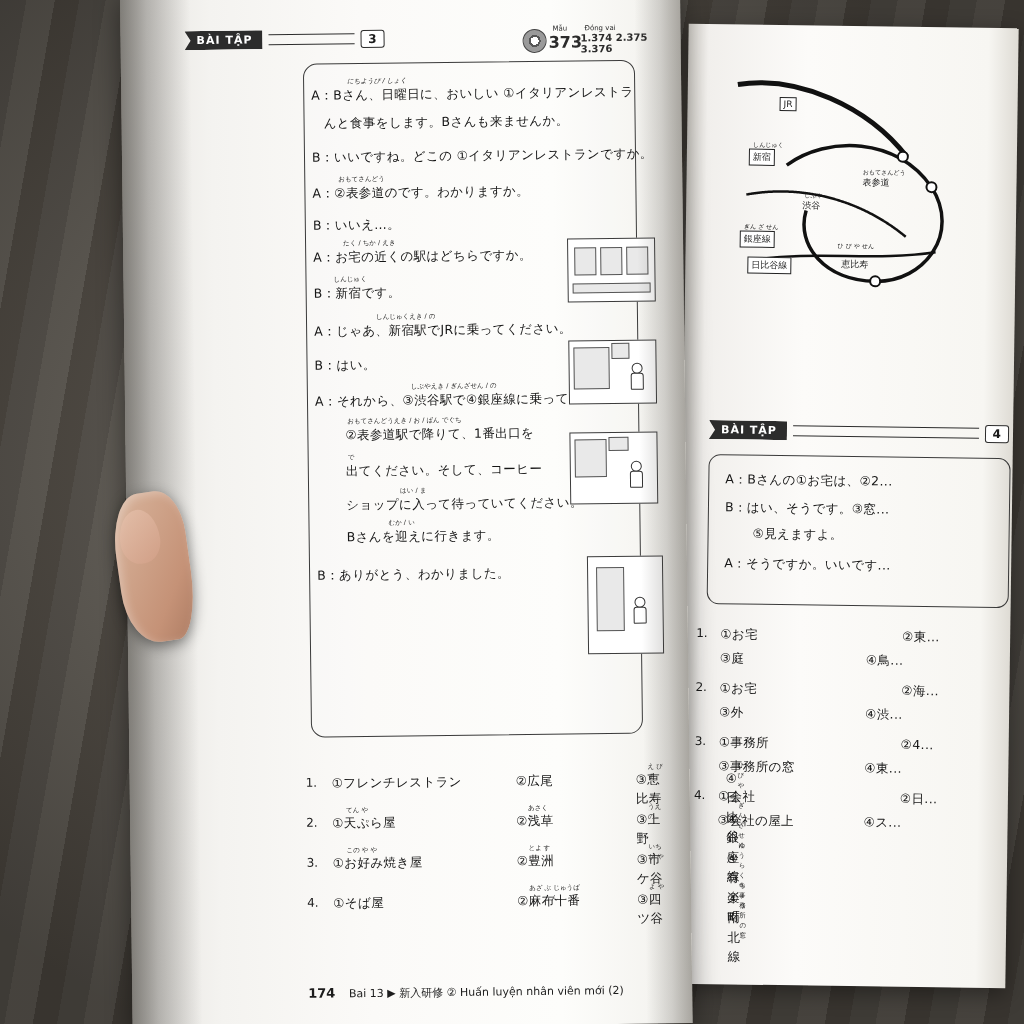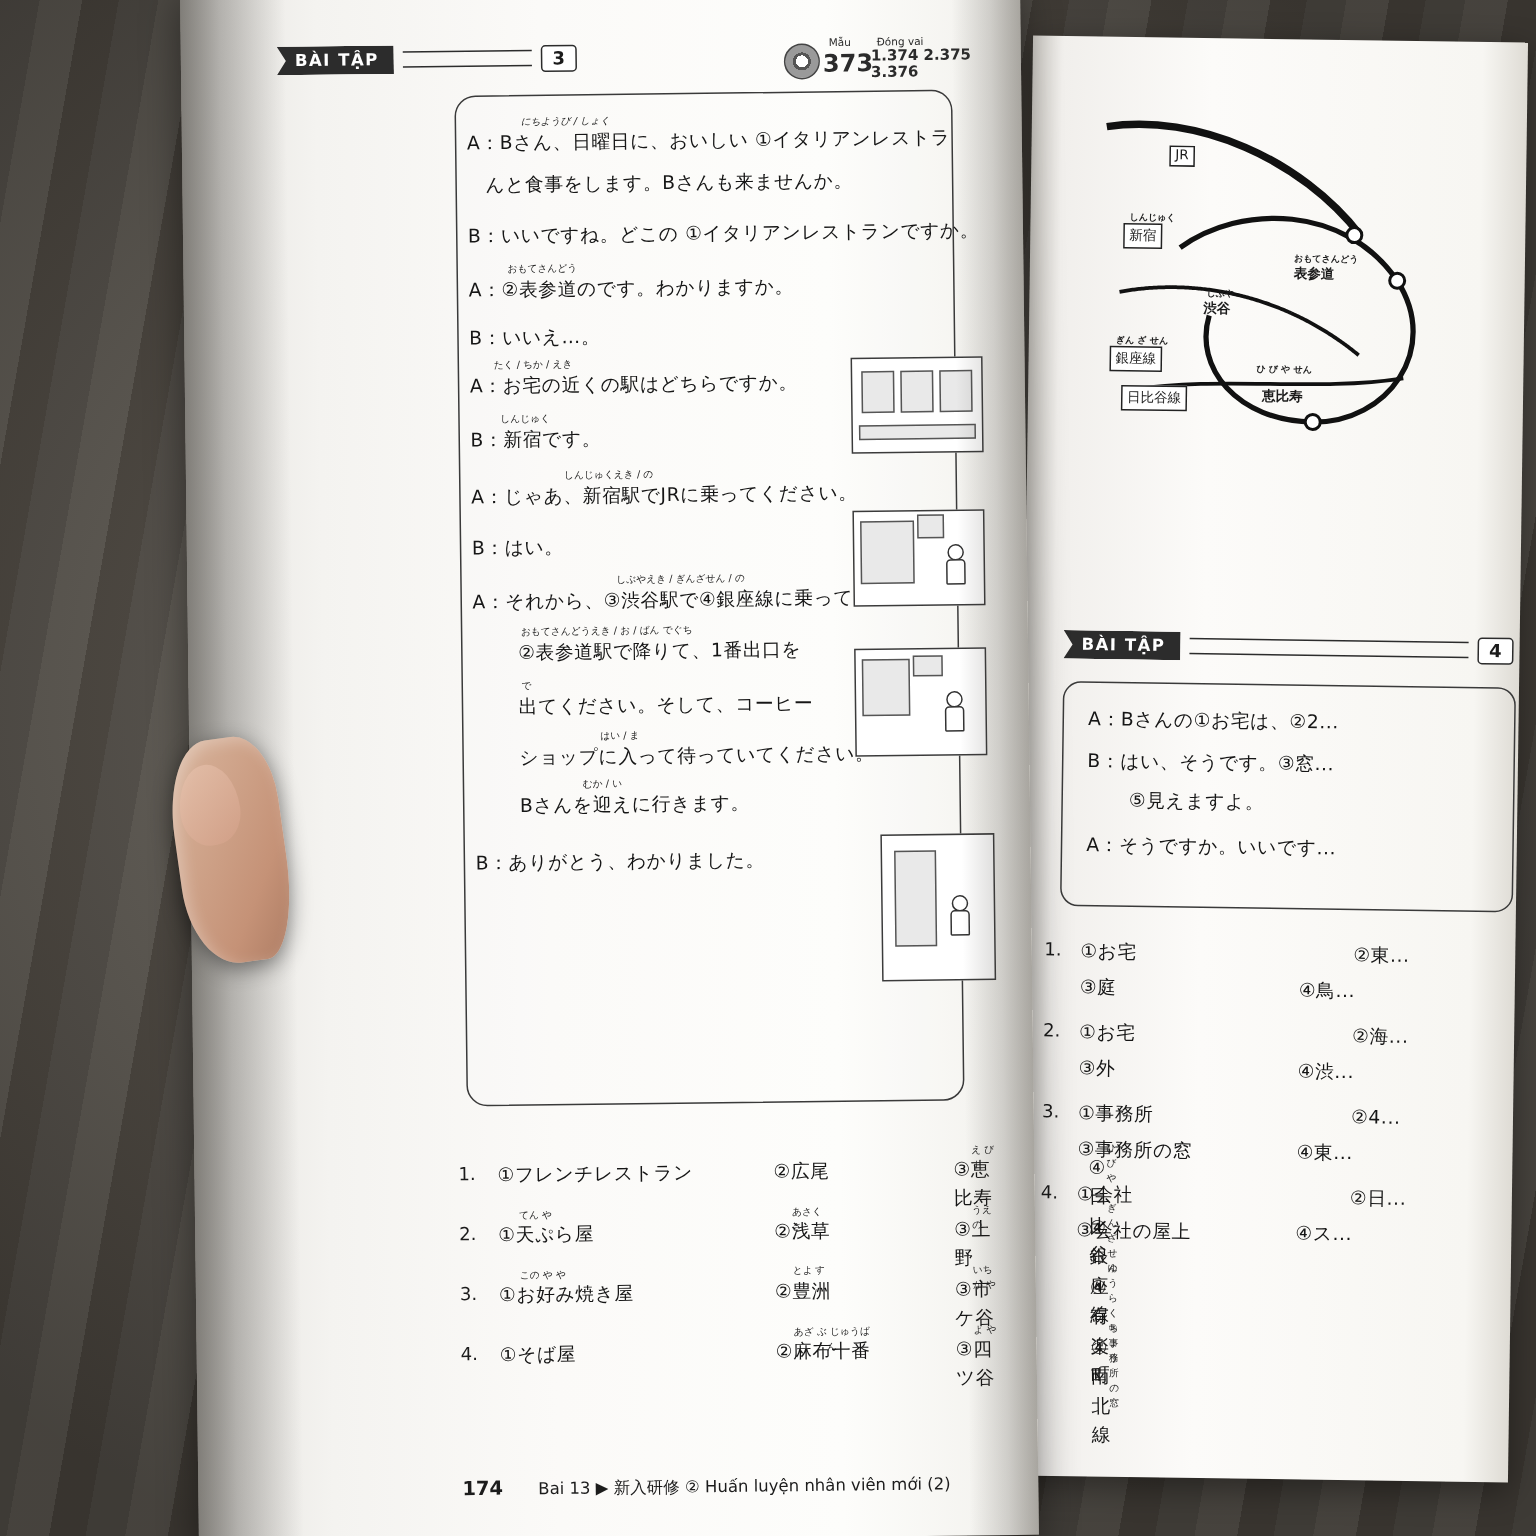--- a/index.html
+++ b/index.html
@@ -128,37 +128,37 @@
   .anum{position:absolute;left:0;top:6px;font-size:12px;}
   .a1{position:absolute;left:26px;top:4px;}
   .a2{position:absolute;left:210px;top:4px;}
   .a3{position:absolute;left:330px;top:4px;}
   .a4{position:absolute;left:420px;top:4px;}
 
   
   .footer{
     position:absolute;left:176px;top:994px;font-size:11px;color:#1c1c1c;white-space:nowrap;
   }
-  .folio{font-size:13px;font-weight:bold;margin-right:20px;}
+  .folio{font-size:13px;font-weight:bold;margin-right:10px;}
 
   
   .r-map{position:absolute;left:40px;top:20px;width:300px;height:330px;}
   .r-box{
     position:absolute;left:26px;top:430px;width:300px;height:148px;
     border:1.4px solid #3a3a3a;border-radius:12px;
   }
   .r-ans{position:absolute;left:16px;top:598px;width:320px;}
   .rrow{position:relative;height:54px;font-size:12px;}
   .rnum{position:absolute;left:0;top:4px;}
   .rc1{position:absolute;left:24px;top:2px;}
   .rc2{position:absolute;left:170px;top:2px;margin-left:36px;}
   .rc3{position:absolute;left:24px;top:26px;}
   .rc4{position:absolute;left:170px;top:26px;}
   .map-label{position:absolute;font-size:9px;border:1px solid #222;background:#fff;padding:1px 3px;white-space:nowrap;}
-  .map-plain{position:absolute;font-size:9px;white-space:nowrap;font-weight:bold;}
+  .map-plain{position:absolute;font-size:9px;white-space:nowrap;}
 </style>
 </head>
 <body>
 
 <div id="page">
   <div class="bg"></div>
   <div class="bg-shadow"></div>
 
   <div class="page-right">
 
@@ -265,21 +265,21 @@
         <span>B：</span><span>いいですね。どこの ①イタリアンレストランですか。</span>
       </div>
       <div class="jp line" style="left:190px;top:192px;">
         <span class="ruby" style="left:26px;top:-9px;">おもてさんどう</span>
         <span>A：</span><span>②表参道のです。わかりますか。</span>
       </div>
       <div class="jp line" style="left:190px;top:224px;">
         <span>B：</span><span>いいえ…。</span>
       </div>
       <div class="jp line" style="left:190px;top:256px;">
-        <span class="ruby" style="left:16px;top:-9px;">たく / ちか / えき</span>
+        <span class="ruby" style="left:30px;top:-9px;">たく / ちか / えき</span>
         <span>A：</span><span>お宅の近くの駅はどちらですか。</span>
       </div>
       <div class="jp line" style="left:190px;top:292px;">
         <span class="ruby" style="left:20px;top:-9px;">しんじゅく</span>
         <span>B：</span><span>新宿です。</span>
       </div>
       <div class="jp line" style="left:190px;top:330px;">
         <span class="ruby" style="left:62px;top:-9px;">しんじゅくえき / の</span>
         <span>A：</span><span>じゃあ、新宿駅でJRに乗ってください。</span>
       </div>

